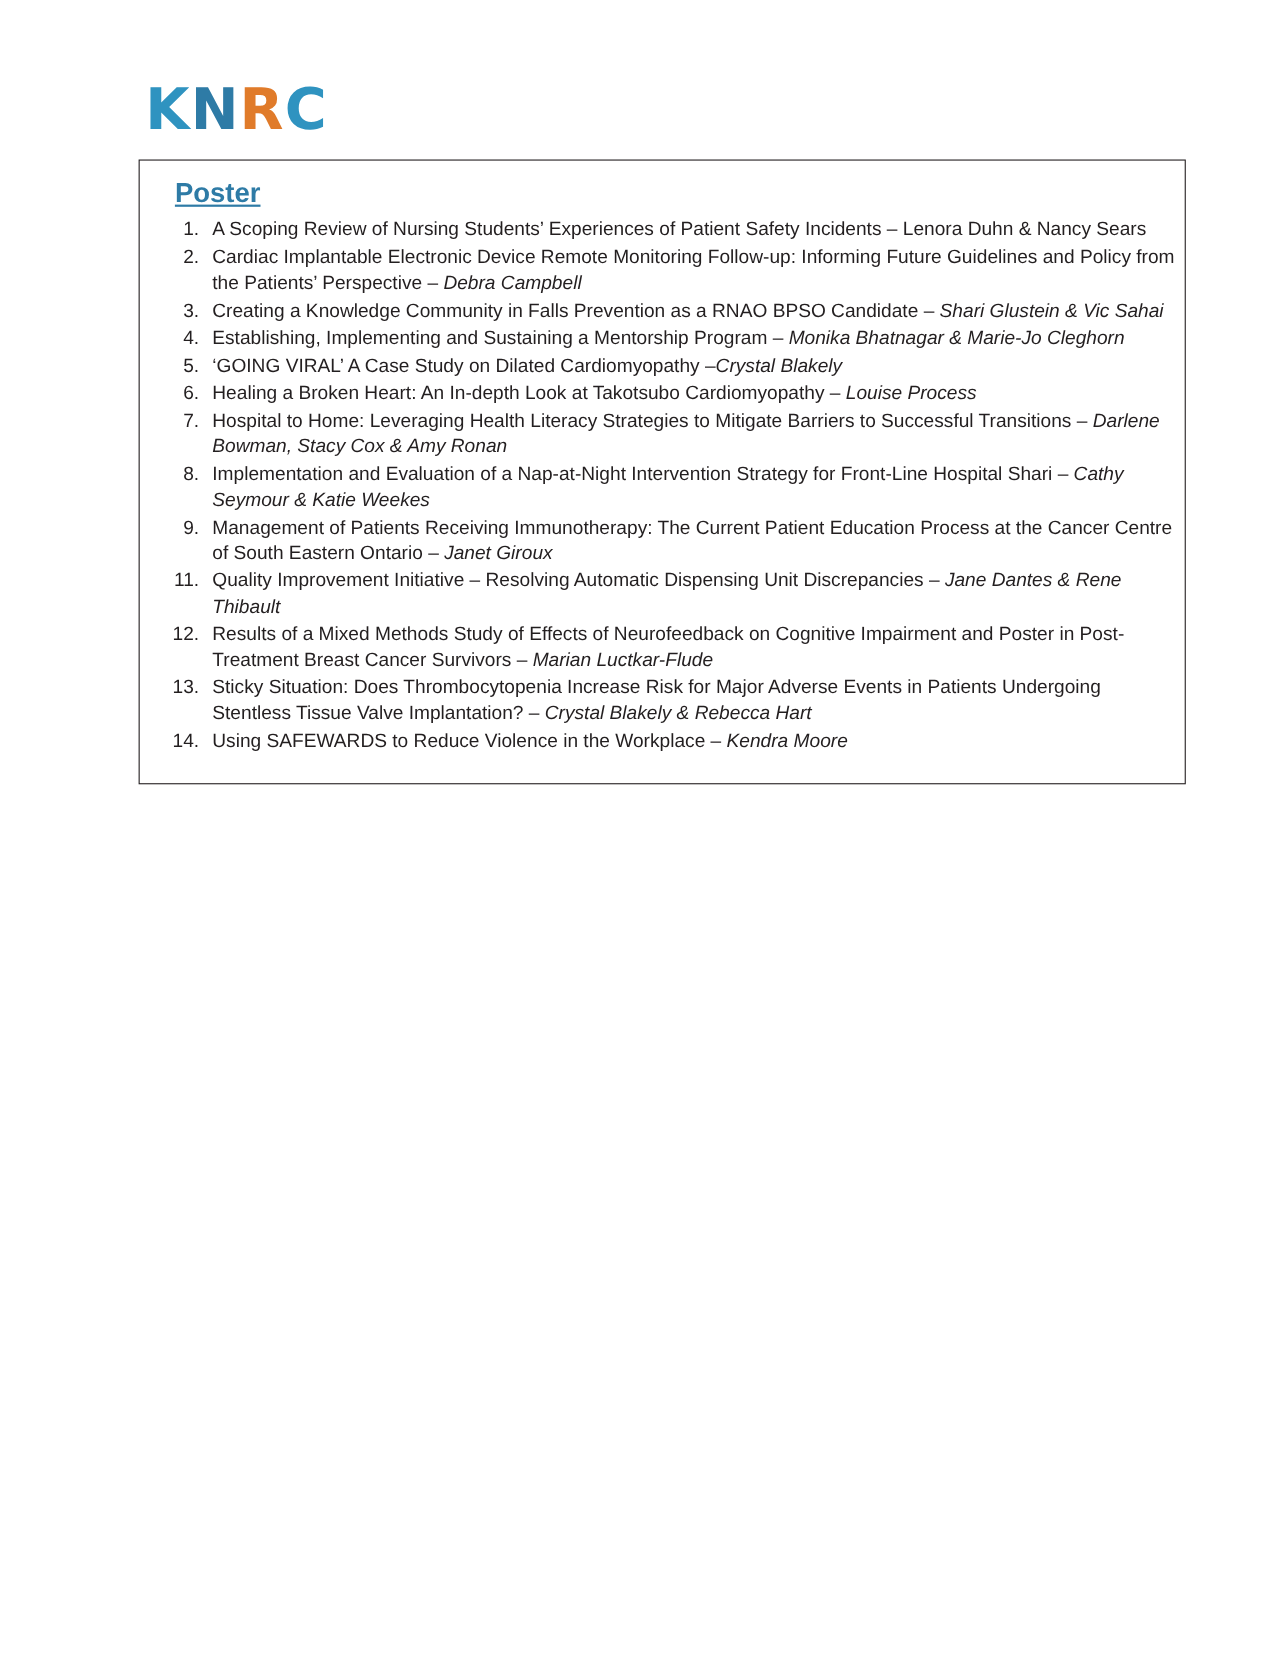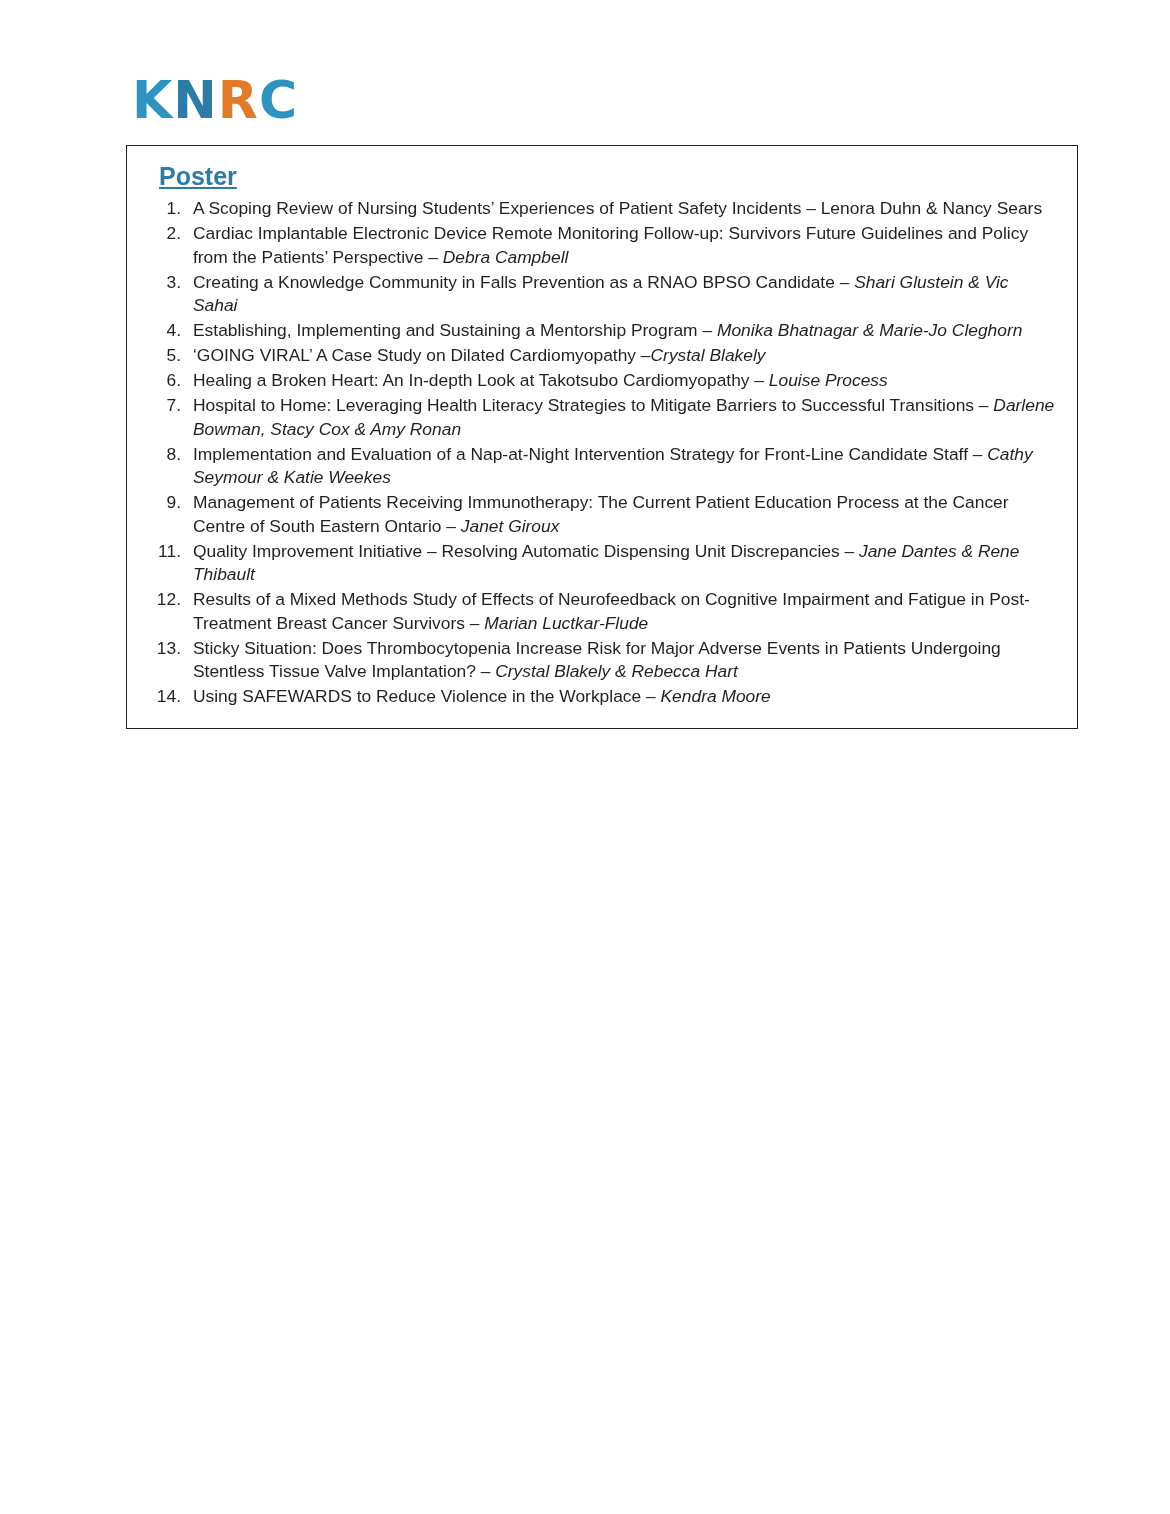--- a/index.html
+++ b/index.html
@@ -41,21 +41,21 @@
 
   
   .content-box {
     position: absolute;
     left: 126px;
     top: 145px;
     width: 952px;
     min-height: 568px;
     border: 1px solid #231f20;
     box-sizing: border-box;
-    padding: 14px 22px 18px 18px;
+    padding: 14px 6px 18px 18px;
     background: #ffffff;
   }
   .section-title {
     font-family: "Liberation Sans", sans-serif;
     font-weight: bold;
     font-size: 25px;
     color: #2e7ba6;
     text-decoration: underline;
     margin: 2px 0 6px 14px;
     letter-spacing: 0px;
@@ -91,28 +91,28 @@
 <div class="page">
 
   <div class="logo">
     <span class="k">K</span><span class="n">N</span><span class="r">R</span><span class="c">C</span>
   </div>
 
   <div class="content-box">
     <div class="section-title">Poster</div>
     <ol class="poster-list" id="poster-list">
         <li><span class="num">1.</span><span class="entry-title">A Scoping Review of Nursing Students’ Experiences of Patient Safety Incidents – </span><span class="">Lenora Duhn &amp; Nancy Sears</span></li>
-        <li><span class="num">2.</span><span class="entry-title">Cardiac Implantable Electronic Device Remote Monitoring Follow-up: Survivors Future Guidelines and Policy from the Patients’ Perspective – </span><span class="entry-authors">Debra Campbell</span></li>
+        <li><span class="num">2.</span><span class="entry-title">Cardiac Implantable Electronic Device Remote Monitoring Follow-up: Informing Future Guidelines and Policy from the Patients’ Perspective – </span><span class="entry-authors">Debra Campbell</span></li>
         <li><span class="num">3.</span><span class="entry-title">Creating a Knowledge Community in Falls Prevention as a RNAO BPSO Candidate – </span><span class="entry-authors">Shari Glustein &amp; Vic Sahai</span></li>
         <li><span class="num">4.</span><span class="entry-title">Establishing, Implementing and Sustaining a Mentorship Program – </span><span class="entry-authors">Monika Bhatnagar &amp; Marie-Jo Cleghorn</span></li>
         <li><span class="num">5.</span><span class="entry-title"> ‘GOING VIRAL’ A Case Study on Dilated Cardiomyopathy –</span><span class="entry-authors">Crystal Blakely</span></li>
         <li><span class="num">6.</span><span class="entry-title">Healing a Broken Heart: An In-depth Look at Takotsubo Cardiomyopathy – </span><span class="entry-authors">Louise Process</span></li>
         <li><span class="num">7.</span><span class="entry-title">Hospital to Home: Leveraging Health Literacy Strategies to Mitigate Barriers to Successful Transitions – </span><span class="entry-authors">Darlene Bowman, Stacy Cox &amp; Amy Ronan</span></li>
-        <li><span class="num">8.</span><span class="entry-title">Implementation and Evaluation of a Nap-at-Night Intervention Strategy for Front-Line Candidate Staff – </span><span class="entry-authors">Cathy Seymour &amp; Katie Weekes</span></li>
+        <li><span class="num">8.</span><span class="entry-title">Implementation and Evaluation of a Nap-at-Night Intervention Strategy for Front-Line Hospital Shari – </span><span class="entry-authors">Cathy Seymour &amp; Katie Weekes</span></li>
         <li><span class="num">9.</span><span class="entry-title">Management of Patients Receiving Immunotherapy: The Current Patient Education Process at the Cancer Centre of South Eastern Ontario – </span><span class="entry-authors">Janet Giroux</span></li>
         <li><span class="num">11.</span><span class="entry-title">Quality Improvement Initiative – Resolving Automatic Dispensing Unit Discrepancies – </span><span class="entry-authors">Jane Dantes &amp; Rene Thibault</span></li>
-        <li><span class="num">12.</span><span class="entry-title">Results of a Mixed Methods Study of Effects of Neurofeedback on Cognitive Impairment and Fatigue in Post-Treatment Breast Cancer Survivors – </span><span class="entry-authors">Marian Luctkar-Flude</span></li>
+        <li><span class="num">12.</span><span class="entry-title">Results of a Mixed Methods Study of Effects of Neurofeedback on Cognitive Impairment and Poster in Post-Treatment Breast Cancer Survivors – </span><span class="entry-authors">Marian Luctkar-Flude</span></li>
         <li><span class="num">13.</span><span class="entry-title">Sticky Situation: Does Thrombocytopenia Increase Risk for Major Adverse Events in Patients Undergoing Stentless Tissue Valve Implantation? – </span><span class="entry-authors">Crystal Blakely &amp; Rebecca Hart</span></li>
         <li><span class="num">14.</span><span class="entry-title">Using SAFEWARDS to Reduce Violence in the Workplace – </span><span class="entry-authors">Kendra Moore</span></li>
       </ol>
   </div>
 
 </div>
 
 </body></html>

